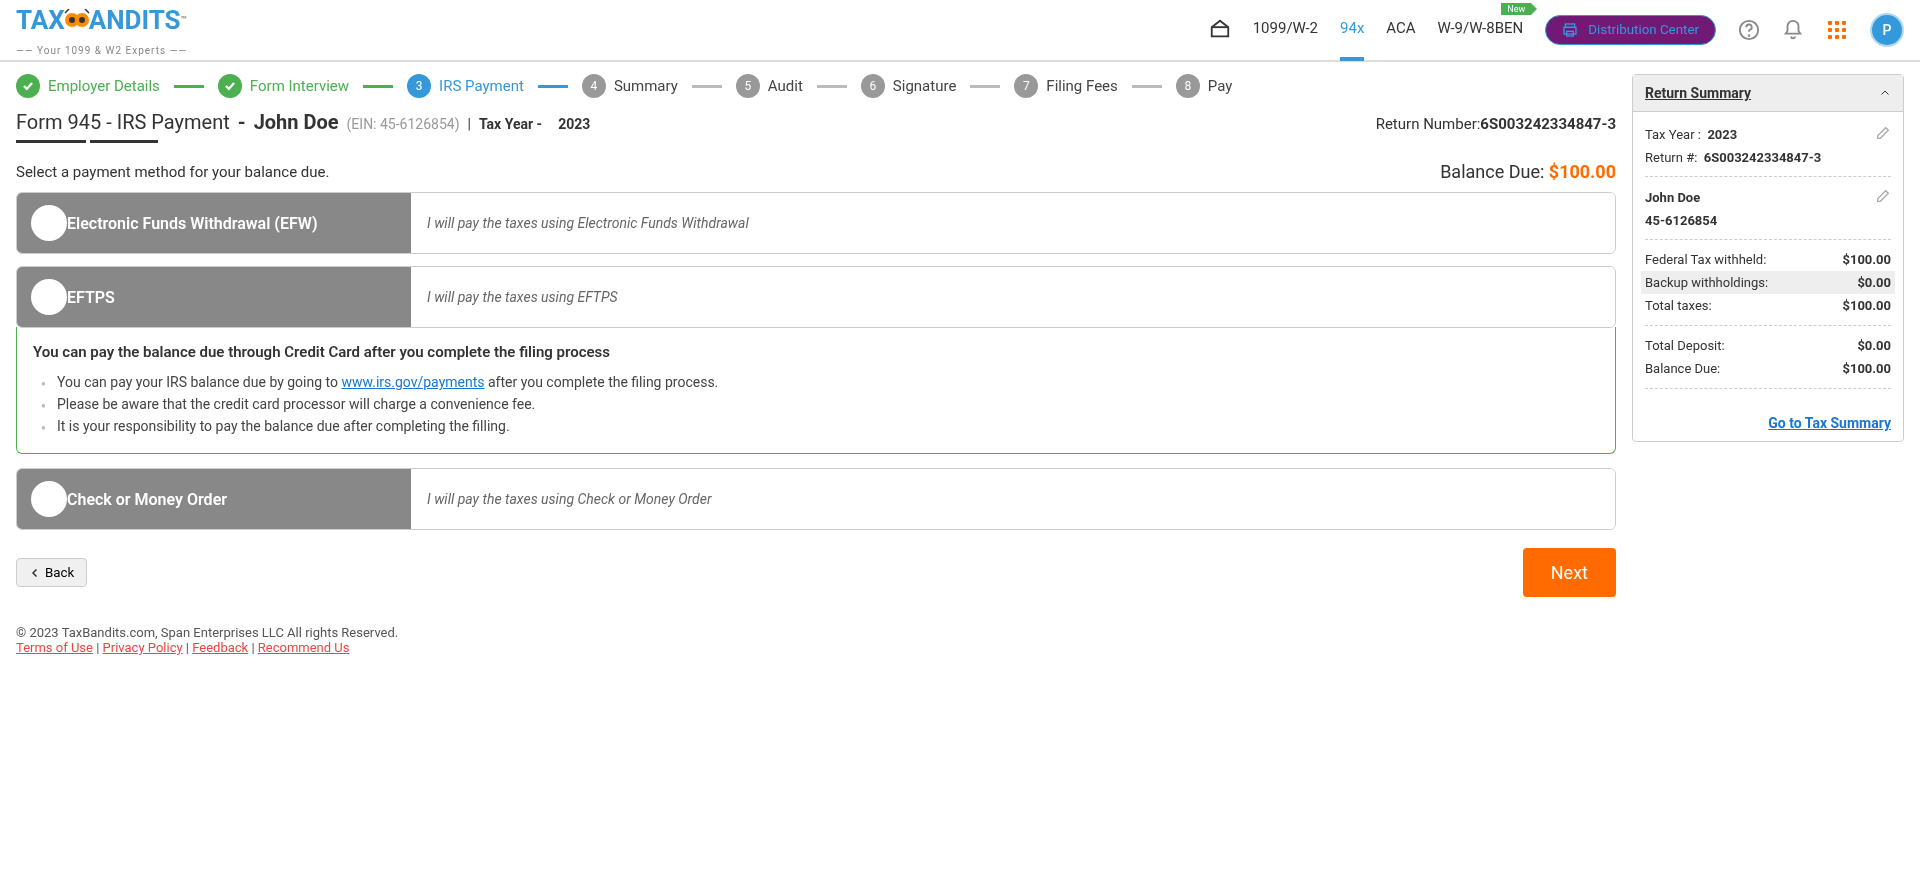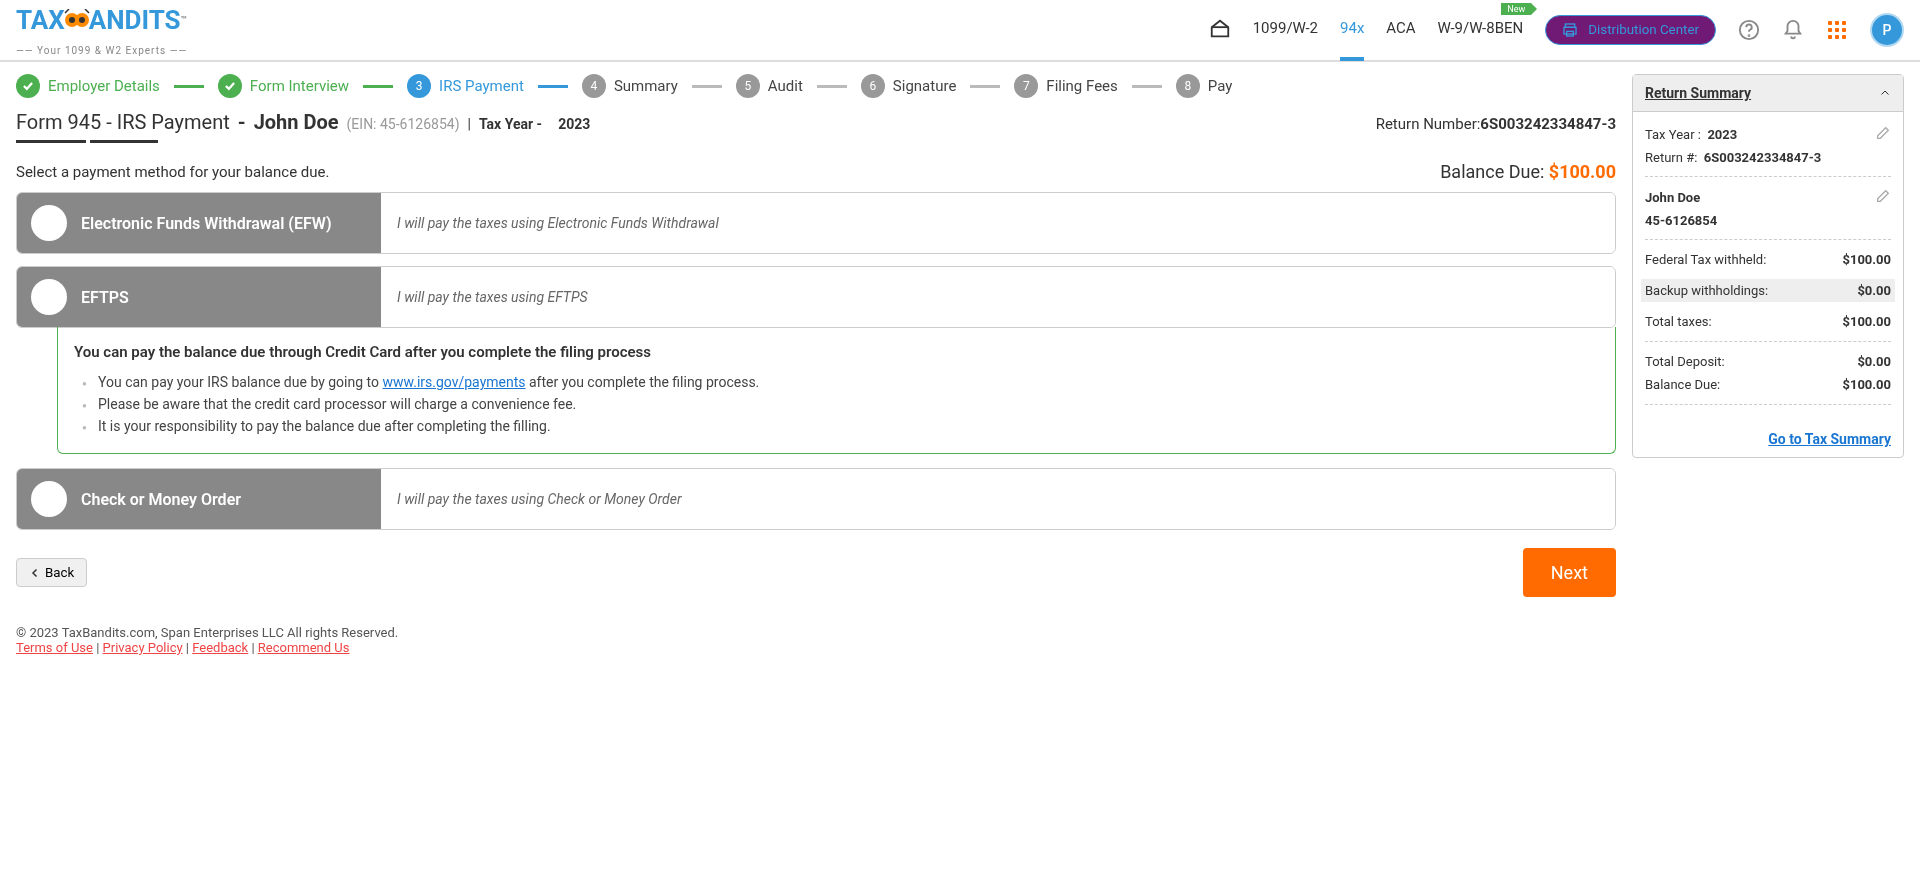--- a/index.html
+++ b/index.html
@@ -50,46 +50,46 @@
 .underline-tab { height: 3px; background: #333; }
 .ut1 { width: 70px; }
 .ut2 { width: 68px; }
 .return-num { margin-left: auto; font-size: 15px; }
 .return-num b { font-weight: bold; }
 .sub-row { display: flex; justify-content: space-between; align-items: center; margin: 18px 0 10px; }
 .sub-row .prompt { font-size: 15px; }
 .balance-due { font-size: 18px; }
 .balance-due .amt { color: #ff6b00; font-weight: bold; }
 .pay-option { display: flex; border: 1px solid #ccc; border-radius: 6px; overflow: hidden; margin-bottom: 12px; }
-.pay-option .left { width: 364px; background: #888; color: white; display: flex; align-items: center; gap: 14px; padding: 12px 14px; font-weight: 600; font-size: 16px; }
+.pay-option .left { width: 394px; background: #888; color: white; display: flex; align-items: center; gap: 0; padding: 12px 14px; font-weight: 600; font-size: 16px; }
 .pay-option .right { flex: 1; padding: 12px 16px; font-style: italic; color: #666; background:#fff; display:flex; align-items:center; }
 .radio-circle { width: 36px; height: 36px; border-radius: 50%; background: white; display: flex; align-items: center; justify-content: center; flex-shrink:0; }
 .pay-option.selected { border-color: #4caf50; }
 .pay-option.selected .left { background: #4caf50; }
 .pay-option.selected .radio-circle svg { width: 22px; height: 22px; }
-.cc-details { border: 1px solid #4caf50; border-top: none; border-radius: 0 0 6px 6px; padding: 16px 16px 16px 16px; margin-top: -13px; margin-bottom: 14px; margin-left: 41px; }
+.cc-details { border: 1px solid #4caf50; border-top: none; border-radius: 0 0 6px 6px; padding: 16px 16px 16px 16px; margin-top: -13px; margin-bottom: 14px; }
 .cc-details h3 { font-size: 15px; font-weight: 600; margin-bottom: 10px; }
 .cc-details ul { list-style: none; padding-left: 24px; }
 .cc-details li { position: relative; padding: 3px 0; font-size: 14px; color: #444; }
 .cc-details li::before { content: "●"; position: absolute; left: -16px; color: #bbb; font-size: 8px; top: 8px; }
 .cc-details a { color: #1976d2; text-decoration: underline; }
 .action-row { display: flex; justify-content: space-between; align-items: center; margin-top: 18px; margin-bottom:18px; }
 .back-btn { background: #f0f0f0; border: 1px solid #ccc; border-radius: 4px; padding: 6px 12px; display: flex; align-items: center; gap: 4px; cursor: pointer; }
 .next-btn { background: #ff6b00; color: white; border: none; border-radius: 4px; padding: 14px 28px; font-size: 18px; cursor: pointer; }
 .sidebar { width: 272px; }
 .summary-card { border: 1px solid #ccc; border-radius: 4px; background: #fff; }
 .summary-head { background: #eee; padding: 10px 12px; display: flex; justify-content: space-between; align-items: center; font-weight: bold; border-bottom: 1px solid #ccc; text-decoration: underline; }
 .summary-body { padding: 10px 12px; font-size: 13px; }
 .sum-row { display: flex; justify-content: space-between; align-items: center; padding: 3px 0; }
 .sum-row b { font-weight: bold; }
 .edit-ico { color: #aaa; cursor: pointer; }
 .dashed-sep { border-top: 1px dashed #ccc; margin: 8px 0; }
 .sum-table { width: 100%; }
 .sum-table .row { display: flex; justify-content: space-between; padding: 4px 0; font-size: 13px; }
-.sum-table .row.shade { background: #eee; margin: 8px -4px; padding: 4px; }
+.sum-table .row.shade { background: #eee; margin: 0 -4px; padding: 4px; }
 .tax-link { text-align: right; padding: 8px 12px 10px; }
 .tax-link a { color: #1976d2; font-weight: bold; text-decoration: underline; }
 .footer { padding: 10px 16px; font-size: 13px; color: #555; }
 .footer a { color: #ef4444; text-decoration: underline; }
 .chev { width:12px; height:12px; }
 </style>
 </head>
 <body>
 
 <div class="header">

